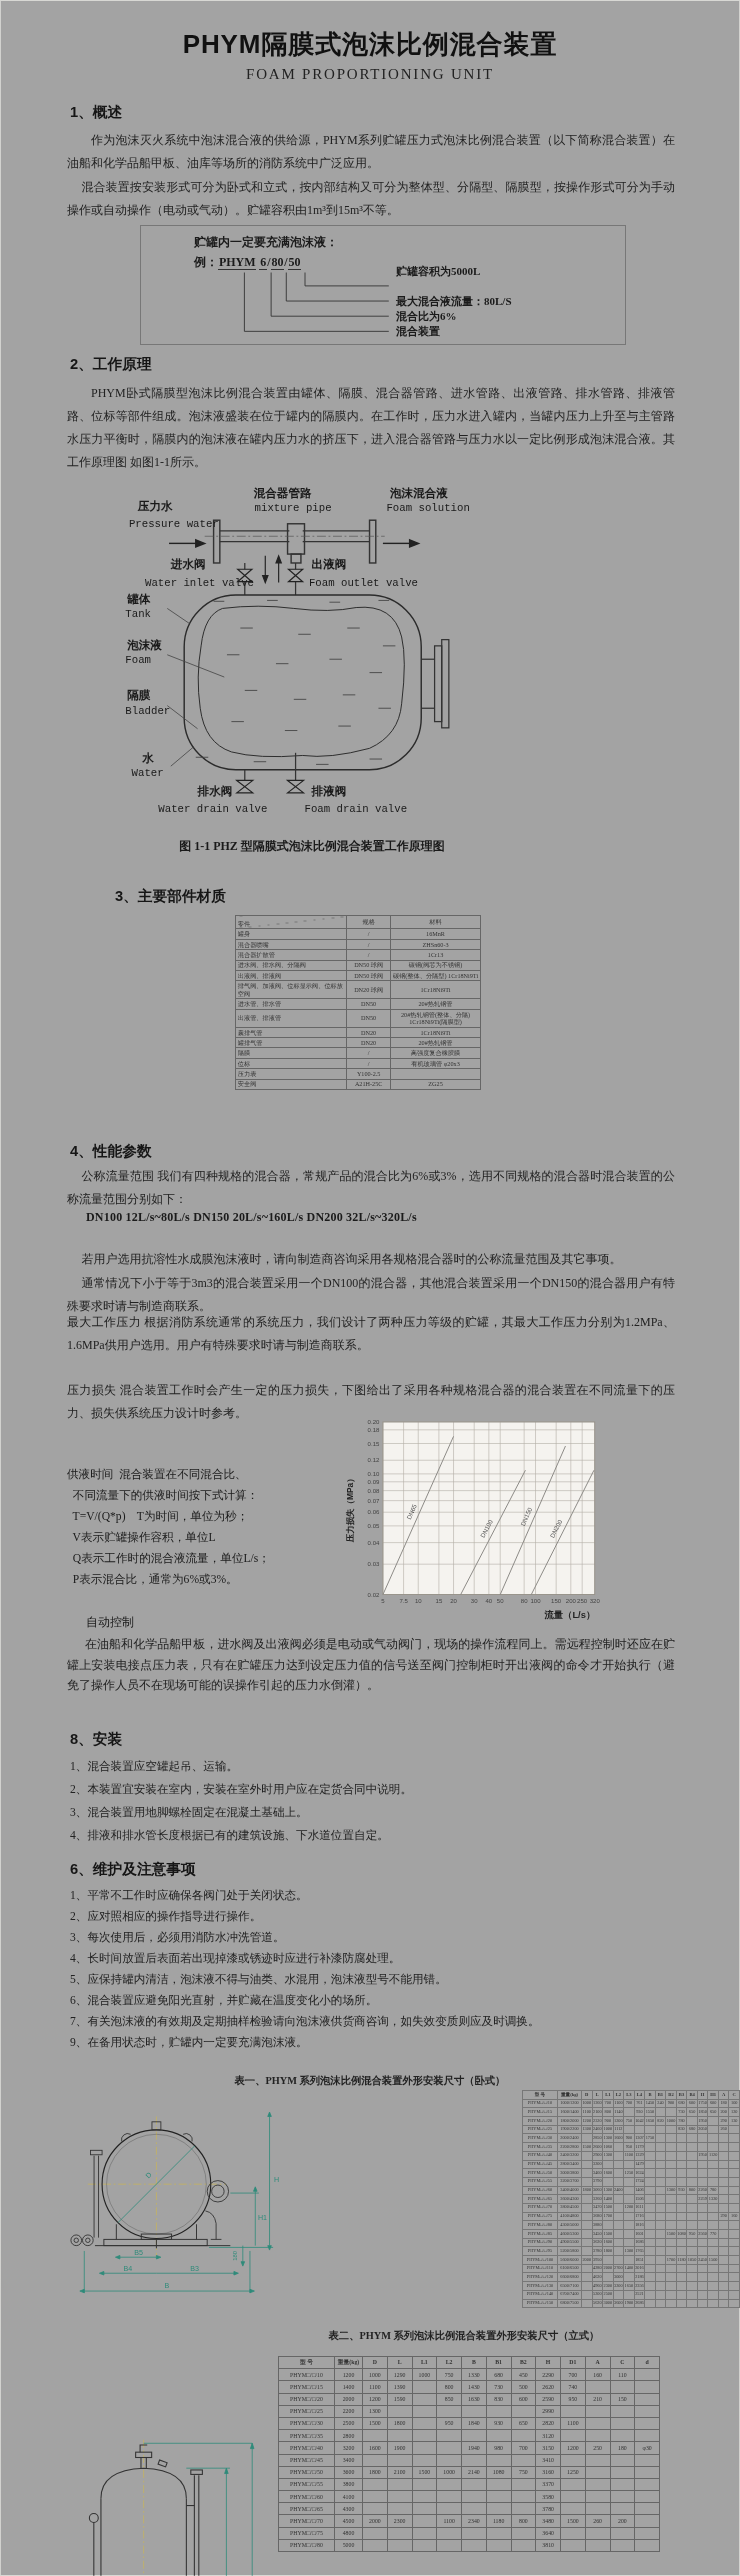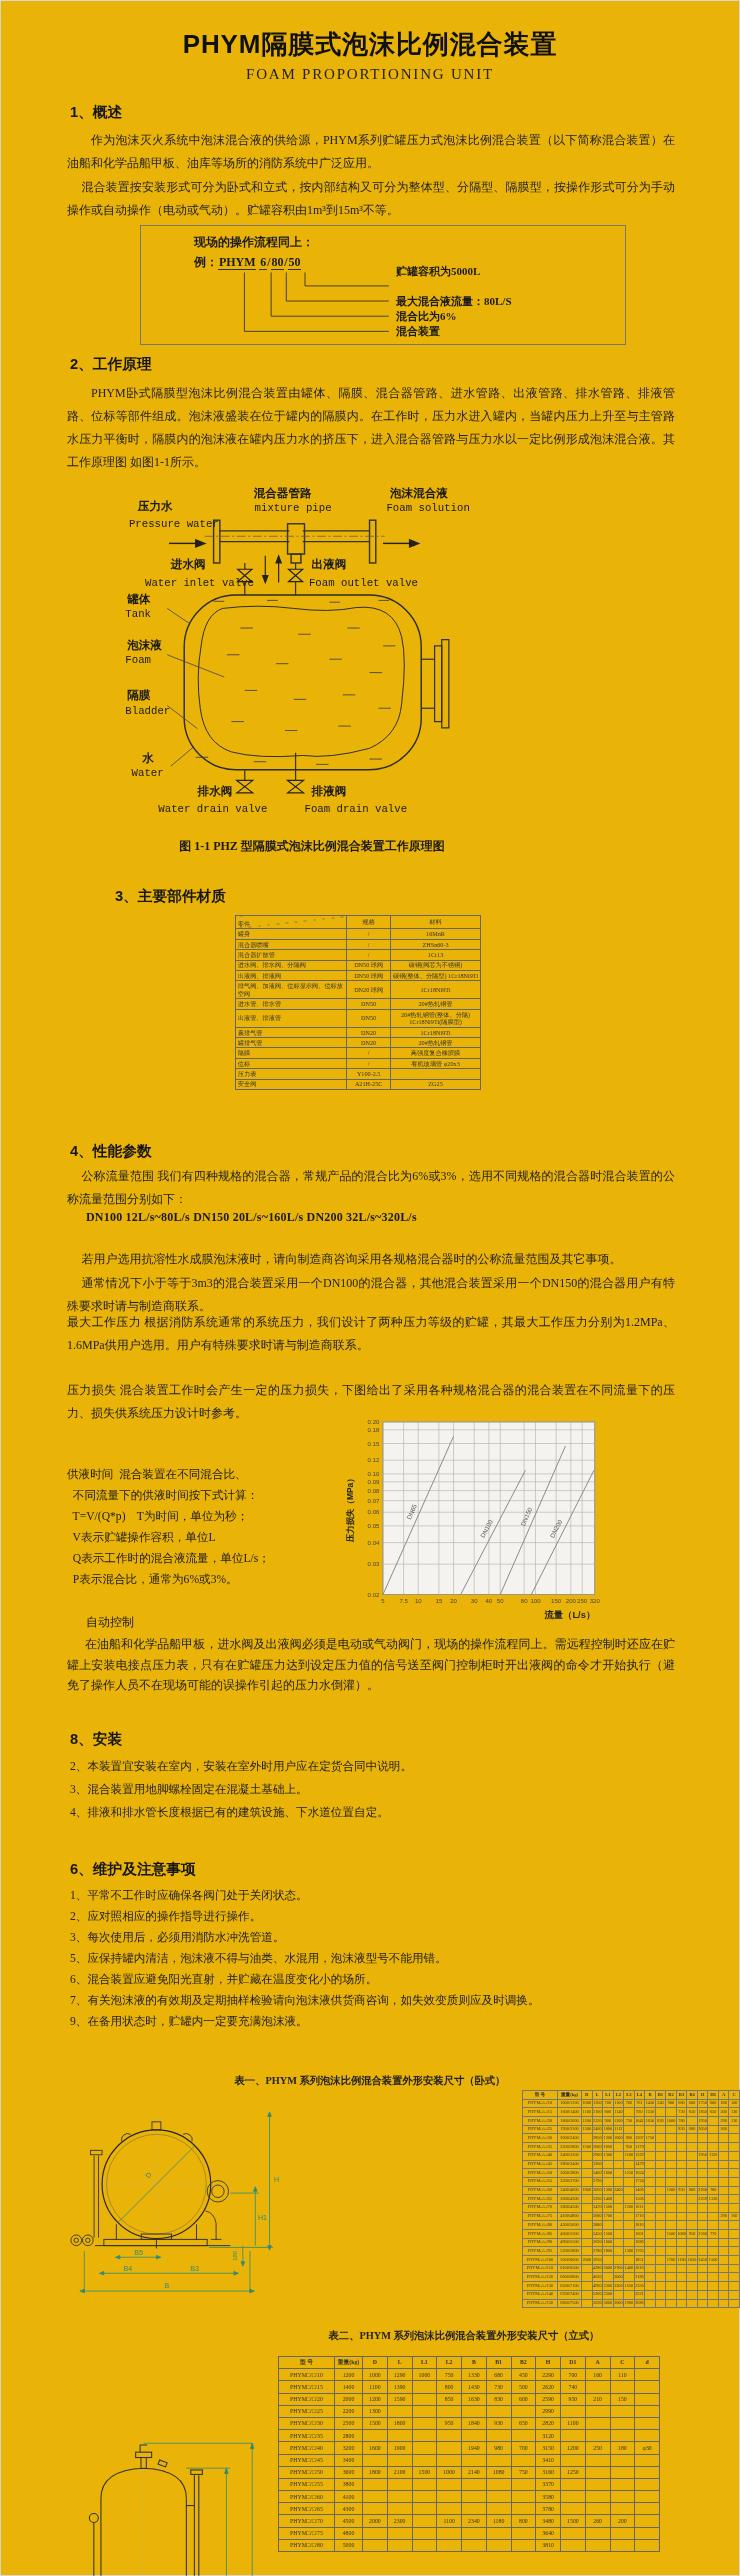--- a/index.html
+++ b/index.html
@@ -1,16 +1,16 @@
 <!DOCTYPE html>
 <html style="font-size:14.3px"><head>
 <meta charset="utf-8">
 <style>
   html,body{margin:0;padding:0;background:#e9e9e7;}
-  .page{position:relative;width:740px;height:2576px;margin:0 auto;background:#eab308;
+  .page{position:relative;width:740px;height:2576px;margin:0 auto;background:#a3a3a3;
         font-family:"Liberation Serif",serif;color:#1b1b1b;overflow:hidden;
         box-shadow:inset 0 0 0 0.9px #d8d8d4;}
   .abs{position:absolute;}
   .doc-title{width:100%;text-align:center;font-family:"Liberation Sans",sans-serif;
              font-weight:bold;font-size:26px;letter-spacing:0.9px;color:#111;}
   .doc-subtitle{width:100%;text-align:center;font-family:"Liberation Serif",serif;
                 font-size:15px;letter-spacing:1.8px;color:#222;}
   .sec-h{font-family:"Liberation Sans",sans-serif;font-weight:bold;font-size:14.7px;color:#161616;}
   .body-p{font-size:12px;line-height:23px;text-align:justify;color:#222;}
   .indent{text-indent:2em;}
@@ -47,21 +47,21 @@
 <div class="page">
 
   <div class="abs doc-title" style="top:27px;">PHYM隔膜式泡沫比例混合装置</div>
   <div class="abs doc-subtitle" style="top:66px;">FOAM PROPORTIONING UNIT</div>
 
   <div class="abs sec-h" style="left:70px;top:103px;">1、概述</div>
   <div class="abs body-p indent" style="left:67px;top:129px;width:608px;">作为泡沫灭火系统中泡沫混合液的供给源，PHYM系列贮罐压力式泡沫比例混合装置（以下简称混合装置）在油船和化学品船甲板、油库等场所的消防系统中广泛应用。</div>
   <div class="abs body-p" style="left:67px;top:176px;width:608px;text-indent:1.2em;">混合装置按安装形式可分为卧式和立式，按内部结构又可分为整体型、分隔型、隔膜型，按操作形式可分为手动操作或自动操作（电动或气动）。贮罐容积由1m³到15m³不等。</div>
 
   <div class="abs model-box" style="left:140px;top:225px;width:484px;height:118px;">
-    <div class="t1">现场的操作流程同上：</div>
+    <div class="t1">贮罐内一定要充满泡沫液：</div>
     <div class="t2">
       <span>例：</span><span class="u">PHYM</span> <span class="u">6</span>/<span class="u">80</span>/<span class="u">50</span>
     </div>
     <svg class="abs" style="left:0;top:0;" width="484" height="118" viewBox="0 0 543 132">
       <g stroke="#333" stroke-width="1" fill="none">
         <polyline points="116,52 116,118 278,118"></polyline>
         <polyline points="146,52 146,101 278,101"></polyline>
         <polyline points="163,52 163,84 278,84"></polyline>
         <polyline points="184,52 184,67 278,67"></polyline>
       </g>
@@ -357,30 +357,32 @@
       <text font-size="7" fill="#555" text-anchor="middle" transform="translate(242.88179006261305,133.1445475696222) rotate(-63.24546532024093)">DN200</text>
       <text transform="translate(12,109) rotate(-90)" font-size="9.5" font-weight="bold" fill="#222" text-anchor="middle">压力损失（MPa）</text>
       <text x="256" y="232" font-size="10.5" font-weight="bold" fill="#222" text-anchor="middle">流量（L/s）</text>
     </svg>
 
   <div class="abs" style="left:86px;top:1614px;font-size:12px;">自动控制</div>
   <div class="abs body-p" style="left:67px;top:1634px;width:608px;text-indent:1.5em;line-height:20.5px;">在油船和化学品船甲板，进水阀及出液阀必须是电动或气动阀门，现场的操作流程同上。需远程控制时还应在贮罐上安装电接点压力表，只有在贮罐压力达到设定压力值的信号送至阀门控制柜时开出液阀的命令才开始执行（避免了操作人员不在现场可能的误操作引起的压力水倒灌）。</div>
 
   <div class="abs sec-h" style="left:70px;top:1730px;">8、安装</div>
   <div class="abs" style="left:70px;top:1755px;width:606px;" id="install-list">
+      <div class="list-line" style="line-height:23px">1、混合装置应空罐起吊、运输。</div>
       <div class="list-line" style="line-height:23px">2、本装置宜安装在室内，安装在室外时用户应在定货合同中说明。</div>
       <div class="list-line" style="line-height:23px">3、混合装置用地脚螺栓固定在混凝土基础上。</div>
       <div class="list-line" style="line-height:23px">4、排液和排水管长度根据已有的建筑设施、下水道位置自定。</div>
     </div>
 
   <div class="abs sec-h" style="left:70px;top:1860px;">6、维护及注意事项</div>
   <div class="abs" style="left:70px;top:1885px;width:606px;" id="maint-list">
       <div class="list-line" style="line-height:21px">1、平常不工作时应确保各阀门处于关闭状态。</div>
       <div class="list-line" style="line-height:21px">2、应对照相应的操作指导进行操作。</div>
       <div class="list-line" style="line-height:21px">3、每次使用后，必须用消防水冲洗管道。</div>
+      <div class="list-line" style="line-height:21px">4、长时间放置后表面若出现掉漆或锈迹时应进行补漆防腐处理。</div>
       <div class="list-line" style="line-height:21px">5、应保持罐内清洁，泡沫液不得与油类、水混用，泡沫液型号不能用错。</div>
       <div class="list-line" style="line-height:21px">6、混合装置应避免阳光直射，并贮藏在温度变化小的场所。</div>
       <div class="list-line" style="line-height:21px">7、有关泡沫液的有效期及定期抽样检验请向泡沫液供货商咨询，如失效变质则应及时调换。</div>
       <div class="list-line" style="line-height:21px">9、在备用状态时，贮罐内一定要充满泡沫液。</div>
     </div>
 
   <div class="abs tbl-caption" style="left:58px;top:2074px;width:624px;">表一、PHYM 系列泡沫比例混合装置外形安装尺寸（卧式）</div>
   <table class="abs dim-table t1-table" style="left:522px;top:2090px;" id="t1-table">
       <tbody>
         <tr>

